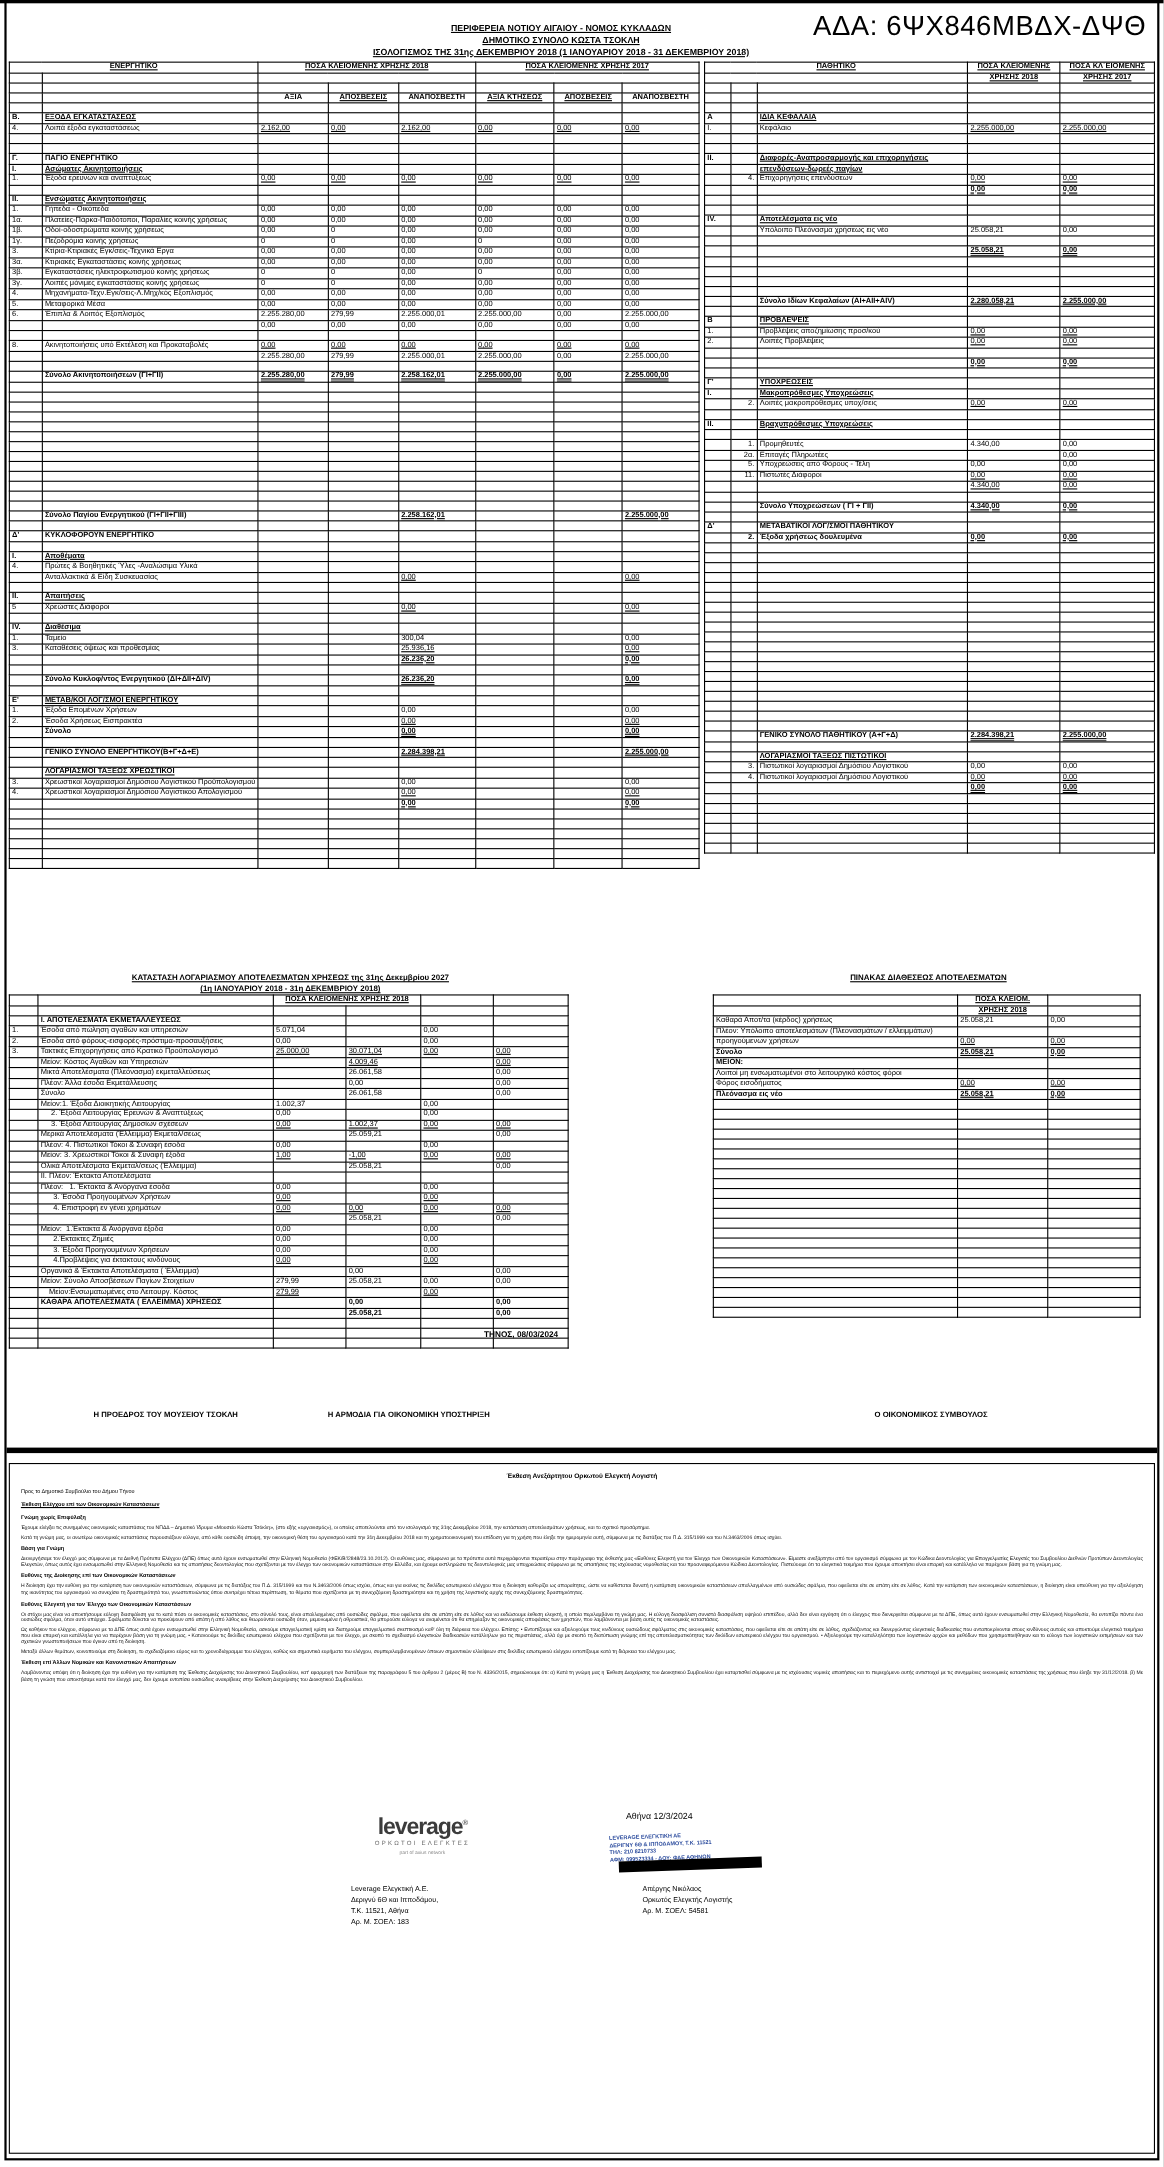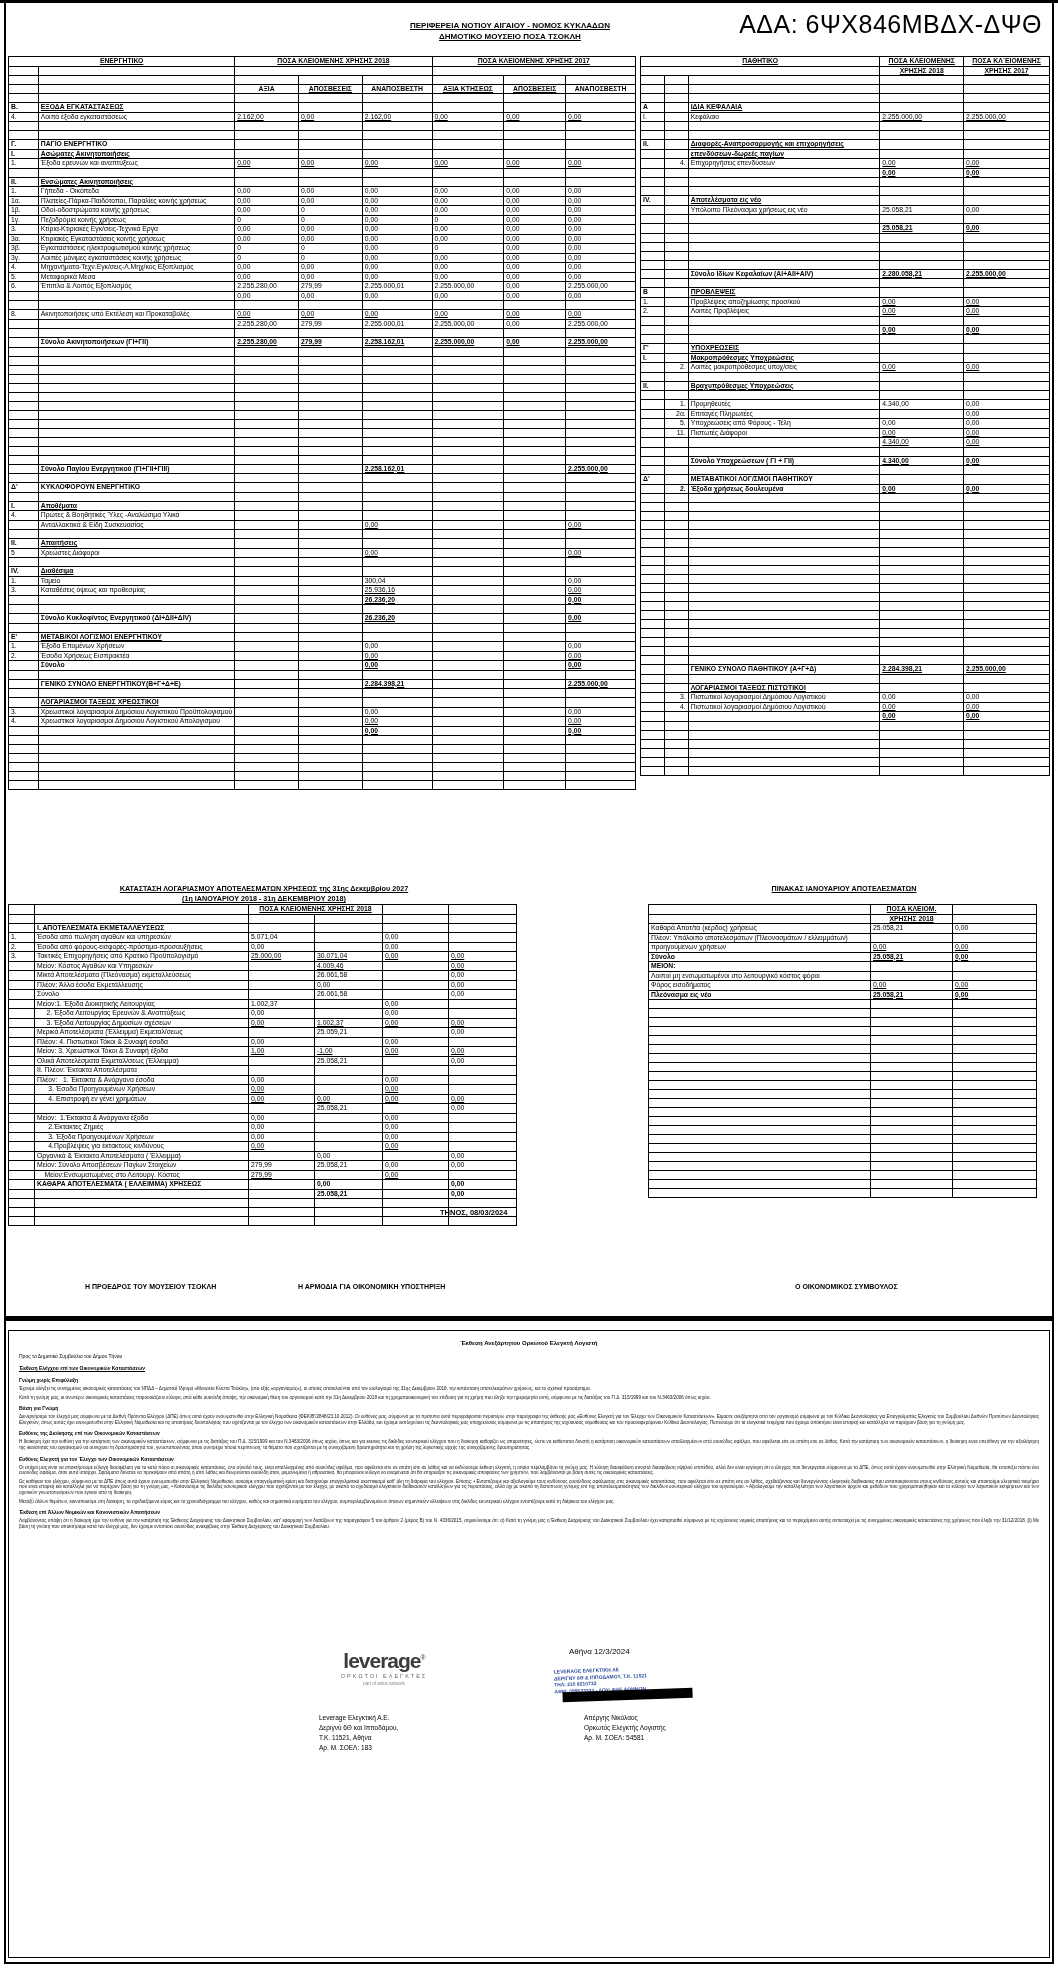--- a/index.html
+++ b/index.html
@@ -66,21 +66,22 @@
 </style>
 </head>
 <body>
 
 <div class="page">
   <div class="topline"></div>
   <div class="page-border"></div>
 
   <div class="doc-head">
     <div>ΠΕΡΙΦΕΡΕΙΑ ΝΟΤΙΟΥ ΑΙΓΑΙΟΥ - ΝΟΜΟΣ ΚΥΚΛΑΔΩΝ</div>
-    <div>ΔΗΜΟΤΙΚΟ ΜΟΥΣΕΙΟ ΠΟΣΑ ΤΣΟΚΛΗ</div>
+    <div>ΔΗΜΟΤΙΚΟ ΣΥΝΟΛΟ ΚΩΣΤΑ ΤΣΟΚΛΗ</div>
+    <div>ΙΣΟΛΟΓΙΣΜΟΣ ΤΗΣ 31ης ΔΕΚΕΜΒΡΙΟΥ 2018 (1 ΙΑΝΟΥΑΡΙΟΥ 2018 - 31 ΔΕΚΕΜΒΡΙΟΥ 2018)</div>
   </div>
   <div class="ada">ΑΔΑ: 6ΨΧ846ΜΒΔΧ-ΔΨΘ</div>
 
   <div class="bs-left">
     <table class="fin bsl">
       <colgroup>
           <col style="width:30px">
           <col style="width:196px">
           <col style="width:64px">
           <col style="width:64px">
@@ -1719,21 +1720,21 @@
             <td class="num"></td>
             <td class="num"></td>
             <td class="num"></td>
             <td class="num"></td>
           </tr>
         </tbody>
     </table>
   </div>
 
   <div class="alloc-block">
-    <div class="tbl-title">ΠΙΝΑΚΑΣ ΙΑΝΟΥΑΡΙΟΥ ΑΠΟΤΕΛΕΣΜΑΤΩΝ</div>
+    <div class="tbl-title">ΠΙΝΑΚΑΣ ΔΙΑΘΕΣΕΩΣ ΑΠΟΤΕΛΕΣΜΑΤΩΝ</div>
     <div class="tbl-title" style="visibility:hidden">.</div>
     <table class="fin alc">
       <colgroup>
           <col style="width:222px">
           <col style="width:82px">
           <col style="width:84px">
         </colgroup>
       <thead>
         <tr>
             <th></th>

